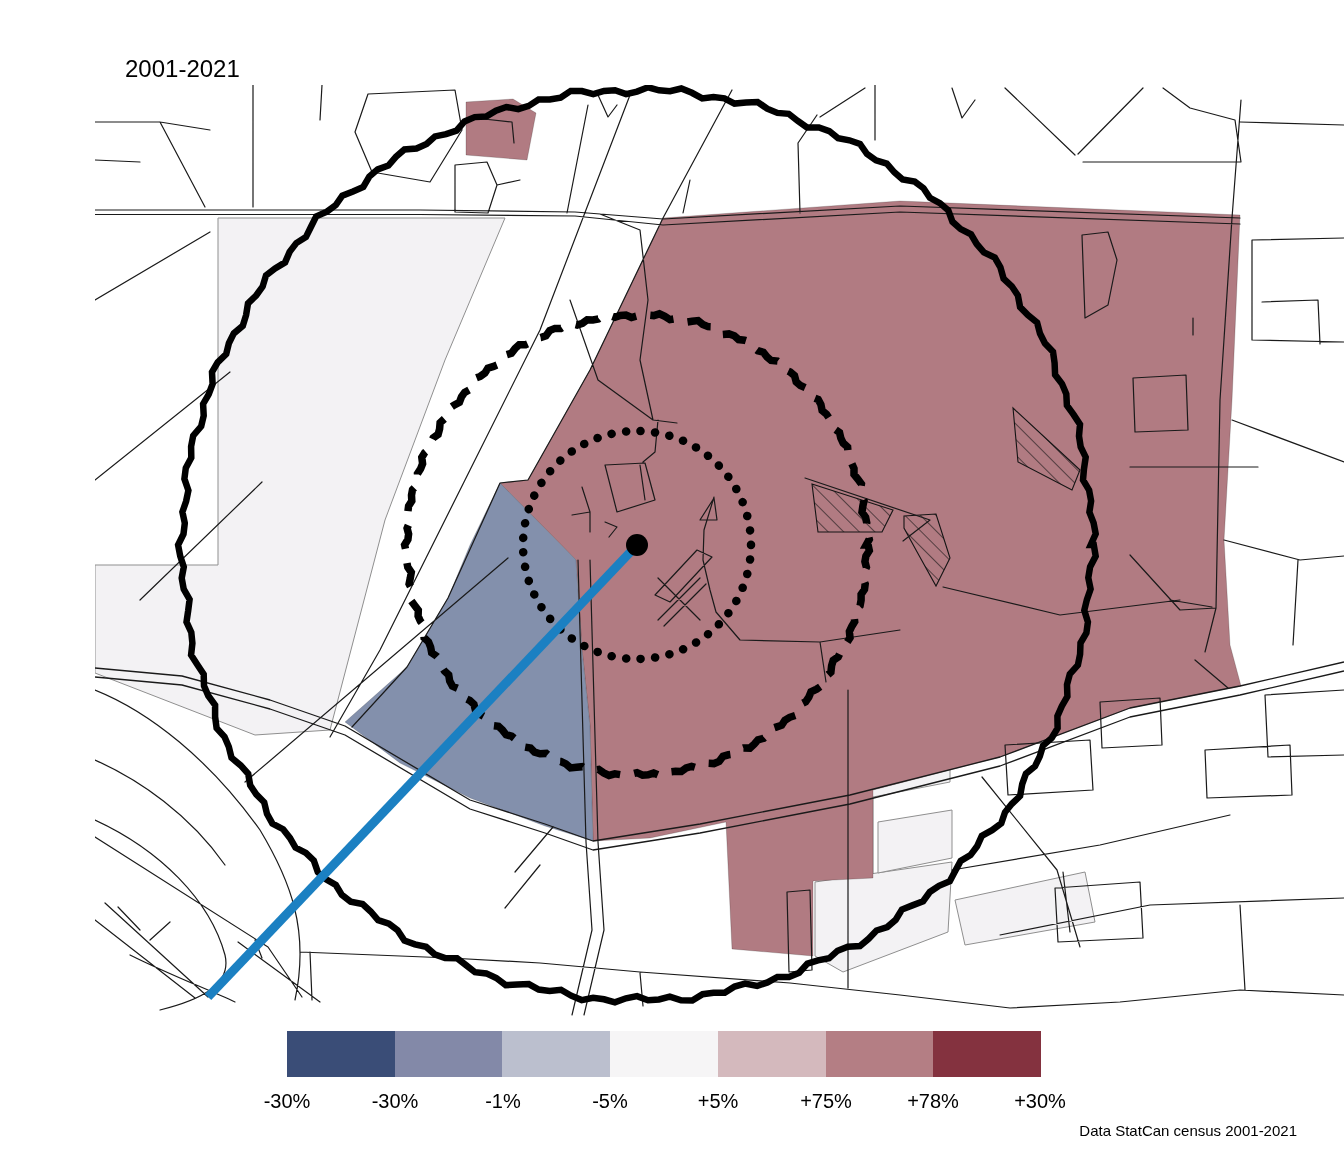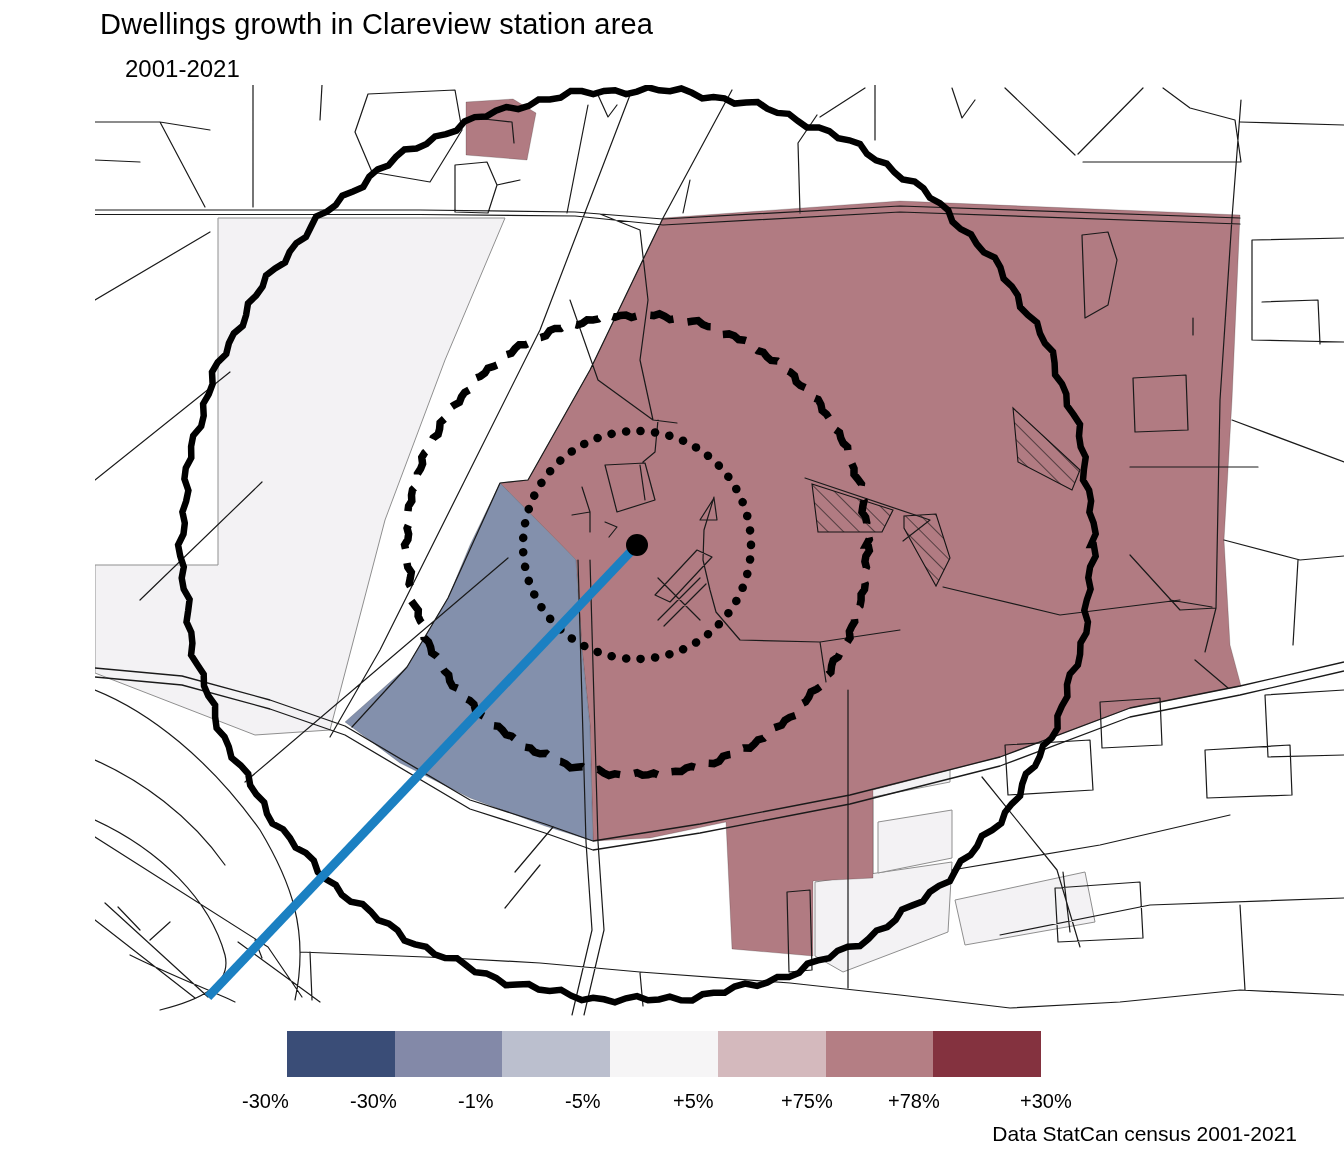--- a/index.html
+++ b/index.html
@@ -3,23 +3,23 @@
 <meta charset="utf-8">
 <style>
   html,body{margin:0;padding:0;background:#fff;}
   #page{position:relative;width:1344px;height:1152px;background:#fff;overflow:hidden;
         font-family:"Liberation Sans",sans-serif;color:#000;}
   #map-svg{position:absolute;left:0;top:0;}
   .page-title{position:absolute;left:100px;top:8px;font-size:29px;font-weight:500;letter-spacing:.2px;}
   .page-subtitle{position:absolute;left:100px;top:55px;font-size:24px;font-weight:400;margin-left:25px;}
   #legend{position:absolute;left:287px;top:1031px;width:754px;height:46px;display:flex;}
   .legend-swatch{flex:1 1 0;height:46px;}
-  .legend-label{position:absolute;top:1090px;width:90px;margin-left:-45px;text-align:left;
+  .legend-label{position:absolute;top:1090px;width:90px;margin-left:-45px;text-align:center;
                 font-size:20px;}
-  .attribution{position:absolute;top:1122px;right:47px;font-size:21px;}
+  .attribution{position:absolute;top:1122px;right:47px;font-size:15px;}
 </style>
 </head>
 <body>
 
 <div id="page">
 
   <svg id="map-svg" width="1344" height="1152" viewBox="0 0 1344 1152">
     <defs>
       <clipPath id="mapclip">
           <rect x="95" y="85" width="1249" height="935"></rect>
@@ -154,36 +154,35 @@
 
       <circle cx="637" cy="545" r="114" fill="none" stroke-width="8.5" stroke-linecap="round" stroke-dasharray="0.1 14.5" stroke="#000000"></circle>
       <path id="dashed-ring" fill="none" stroke-width="7.5" stroke-dasharray="25 15" stroke="#000000" d="M868.1,545.0L869.3,550.6L865.9,556.1L864.9,561.5L866.4,567.2L864.2,572.6L862.8,578.0L865.2,584.0L864.5,589.5L861.1,594.5L861.1,600.2L860.1,605.7L855.4,610.2L854.0,615.5L854.7,621.6L851.7,626.4L849.4,631.5L850.0,637.8L846.9,642.6L842.0,646.4L840.6,651.9L838.2,656.9L833.2,660.4L831.6,665.8L830.9,672.1L826.6,675.8L823.0,680.1L821.4,685.9L816.6,689.2L811.0,691.8L808.8,697.2L805.6,701.8L800.4,704.5L797.9,709.8L795.4,715.4L789.7,717.3L784.9,720.3L781.7,725.2L776.1,727.1L770.6,728.9L767.8,734.5L763.6,738.3L758.0,739.8L754.2,744.2L749.9,748.1L743.5,747.9L738.3,749.8L734.1,754.0L728.4,754.8L723.0,756.3L719.1,761.5L713.9,763.6L707.9,763.3L703.0,766.2L697.7,768.1L691.6,766.3L686.2,767.9L681.3,771.5L675.6,771.3L670.1,771.9L665.0,775.7L659.3,775.4L653.6,773.1L648.1,774.8L642.6,775.2L637.0,772.6L631.5,774.0L625.8,776.6L620.3,774.7L614.8,773.8L609.0,775.4L603.7,772.9L598.7,769.4L592.9,770.3L587.3,769.8L582.4,766.7L576.5,767.3L570.5,767.9L565.9,763.9L560.8,761.5L555.0,761.2L550.6,757.2L546.2,753.4L540.0,753.8L534.6,752.1L530.5,748.0L524.7,747.0L519.2,745.3L516.1,739.7L511.7,736.2L506.1,734.7L502.5,730.1L498.5,726.3L492.0,725.5L487.6,722.1L484.8,716.8L479.7,714.1L475.5,710.5L473.9,704.2L469.8,700.5L464.3,698.0L461.6,693.0L458.2,688.6L452.4,686.1L449.7,681.1L448.7,674.9L444.5,671.1L441.4,666.5L440.8,660.4L436.8,656.3L431.7,652.7L430.6,647.0L428.5,641.9L424.1,637.7L423.7,631.8L424.1,625.7L420.4,621.2L418.1,616.1L418.3,610.3L414.7,605.5L411.2,600.7L412.2,594.7L411.8,589.1L409.1,583.9L410.3,578.1L411.3,572.4L407.8,567.2L406.7,561.7L408.0,556.1L405.9,550.6L404.6,545.0L407.9,539.5L408.6,534.0L407.1,528.3L409.3,522.9L410.5,517.5L407.9,511.6L408.6,506.0L411.8,500.9L411.5,495.2L412.5,489.7L417.0,485.1L418.2,479.7L417.5,473.7L420.6,468.9L422.6,463.7L421.8,457.4L424.8,452.6L429.5,448.6L430.7,443.0L433.1,438.0L438.1,434.4L439.6,428.9L440.1,422.7L444.4,418.8L447.7,414.4L449.1,408.5L454.0,405.2L459.4,402.4L461.5,396.9L464.7,392.4L469.9,389.6L472.2,384.1L474.5,378.6L480.2,376.4L484.8,373.2L487.9,368.2L493.6,366.4L498.9,364.3L501.7,358.7L505.8,355.0L511.4,353.3L515.0,348.6L519.2,344.7L525.6,344.7L530.7,342.5L534.8,338.4L540.6,337.6L545.9,335.9L549.7,330.6L554.9,328.4L560.8,328.5L565.6,325.3L570.9,323.4L577.1,325.0L582.4,323.3L587.2,319.7L592.9,319.9L598.4,319.0L603.4,315.0L609.1,315.2L614.9,317.3L620.3,315.4L625.9,315.0L631.5,317.5L637.0,316.0L642.6,313.3L648.1,315.1L653.7,315.6L659.4,313.8L664.8,316.4L669.9,319.6L675.7,318.6L681.2,319.2L686.2,322.2L692.1,321.3L698.1,320.6L702.8,324.4L708.0,326.6L713.8,326.8L718.2,330.8L722.7,334.4L728.9,333.9L734.3,335.7L738.6,339.6L744.5,340.2L749.9,341.9L753.2,347.5L757.7,350.7L763.3,352.2L766.9,356.8L771.1,360.5L777.5,361.1L782.0,364.4L785.0,369.6L790.2,372.0L794.5,375.6L796.2,381.9L800.4,385.5L805.9,387.9L808.6,392.9L812.3,397.1L818.2,399.5L820.9,404.5L822.1,410.5L826.5,414.2L829.6,418.8L830.3,425.0L834.4,428.9L839.5,432.4L840.8,438.1L843.2,443.1L847.6,447.1L848.1,453.0L848.0,459.1L851.8,463.5L854.0,468.6L854.0,474.5L857.8,479.1L861.4,483.9L860.5,489.9L861.2,495.4L864.0,500.6L862.8,506.4L862.0,512.1L865.6,517.2L866.7,522.7L865.5,528.4L868.0,533.8L869.3,539.4L866.2,545.0Z"></path>
       <path id="solid-ring" fill="none" stroke-width="6.5" stroke="#000000" d="M1093.8,545.0L1095.7,556.1L1090.1,566.9L1088.3,577.8L1090.6,589.0L1086.9,599.6L1084.3,610.3L1087.9,622.0L1086.4,633.0L1080.5,643.0L1080.1,654.2L1077.9,665.1L1069.8,674.2L1067.0,684.7L1067.4,696.5L1061.8,706.1L1057.4,716.2L1057.6,728.2L1051.8,737.8L1043.0,745.7L1039.8,756.4L1035.0,766.3L1025.9,773.7L1022.2,784.2L1020.1,796.0L1011.9,803.8L1005.0,812.3L1001.3,823.3L992.1,830.2L981.8,835.9L977.1,846.3L970.5,855.1L960.7,860.9L955.2,871.0L949.8,881.3L939.0,885.8L929.8,892.0L923.1,901.2L912.4,905.4L901.9,909.6L895.7,919.8L887.3,927.0L876.5,930.5L868.6,938.8L860.0,946.0L847.8,946.7L837.6,950.7L829.1,958.3L818.0,960.4L807.4,963.6L799.2,972.7L789.0,976.9L777.4,977.0L767.5,982.4L757.1,986.0L745.1,983.6L734.6,986.5L724.7,992.8L713.5,992.8L702.6,994.2L692.3,1000.5L681.1,1000.3L669.8,996.7L659.0,999.5L648.0,1000.3L637.0,996.1L626.0,998.3L614.9,1002.4L604.0,999.3L593.1,997.7L581.7,1000.1L571.2,995.7L561.0,989.8L549.7,990.9L538.7,989.6L528.8,984.1L517.3,984.6L505.7,985.1L496.3,978.0L486.3,973.4L475.0,972.2L466.0,965.1L457.0,958.2L445.1,958.0L434.6,954.3L426.1,946.8L414.9,944.3L404.4,940.5L397.6,930.3L388.9,923.6L378.1,920.1L370.7,911.5L362.6,904.1L350.6,901.6L341.8,894.9L335.8,885.0L326.1,879.3L317.8,872.1L313.8,860.5L305.9,852.9L295.5,847.6L289.9,837.9L283.1,829.2L272.4,823.6L267.0,813.9L264.2,802.3L256.3,794.4L250.2,785.3L248.2,773.7L240.7,765.4L231.5,757.8L228.8,746.8L224.5,736.7L216.6,728.1L215.1,716.8L215.1,705.0L208.3,695.8L204.0,685.7L203.7,674.3L197.4,664.7L191.1,654.9L192.4,643.2L191.3,632.3L186.5,621.9L188.2,610.5L189.6,599.3L183.7,589.0L181.7,578.1L183.8,566.9L180.2,556.0L178.1,545.0L183.5,534.0L184.8,523.1L182.4,512.0L186.1,501.3L188.4,490.5L184.4,478.9L185.8,467.9L191.3,457.7L191.1,446.5L193.2,435.6L201.2,426.3L203.7,415.7L203.1,404.0L208.7,394.3L212.6,384.0L212.0,372.0L217.7,362.3L226.2,354.1L228.9,343.2L233.8,333.4L242.8,325.8L246.1,315.1L248.0,303.4L256.1,295.5L262.6,286.6L266.0,275.4L275.1,268.4L285.1,262.4L289.6,251.9L296.3,243.1L305.9,237.1L311.0,226.8L316.2,216.4L326.9,211.6L335.8,205.0L342.3,195.7L353.0,191.4L363.3,186.9L369.3,176.6L377.7,169.4L388.4,165.5L395.9,156.8L404.4,149.5L416.5,148.5L426.6,144.0L435.0,136.4L446.1,134.2L456.5,130.7L464.5,121.4L474.7,117.1L486.2,116.5L495.9,110.7L506.3,107.0L518.3,109.2L528.8,105.9L538.6,99.6L549.8,99.5L560.6,97.6L570.7,90.9L581.9,91.0L593.3,94.1L604.0,90.9L615.0,90.2L626.1,94.1L637.0,91.6L648.1,87.3L659.0,90.3L670.0,91.2L681.3,88.5L691.9,92.8L702.2,98.4L713.5,97.0L724.4,98.3L734.5,103.6L746.0,102.6L757.6,102.0L767.2,108.7L777.4,112.9L788.7,113.8L797.8,121.0L807.0,127.5L818.9,127.5L829.3,131.1L838.1,138.3L849.4,140.3L860.0,144.0L867.0,154.0L876.0,160.3L886.8,163.7L894.3,172.3L902.6,179.4L914.7,181.6L923.5,188.2L929.9,197.8L939.9,203.1L948.3,210.3L952.5,221.8L960.7,229.1L971.0,234.3L976.7,244.0L983.9,252.3L994.8,257.6L1000.4,267.3L1003.6,278.7L1011.8,286.3L1017.9,295.5L1020.1,307.1L1027.9,315.1L1037.1,322.5L1040.0,333.5L1044.9,343.3L1053.0,351.7L1054.6,363.1L1055.1,374.8L1062.0,383.8L1066.3,394.0L1066.9,405.3L1073.6,414.7L1080.0,424.4L1079.0,436.1L1080.7,446.9L1085.7,457.2L1084.0,468.7L1083.0,479.9L1089.1,490.1L1091.1,501.0L1089.4,512.1L1093.6,522.9L1095.7,533.9L1090.7,545.0Z"></path>
 
       <line x1="637" y1="545" x2="208" y2="997" stroke-width="9" stroke="#1b80c2"></line>
       <circle cx="637" cy="545" r="11" fill="#000000"></circle>
     </g>
   </svg>
 
-  <div class="page-title">Dwellings growth in Clareview station area</div>
   <div class="page-subtitle">2001-2021</div>
 
   <div id="legend">
     <div class="legend-swatch" style="background: rgb(58, 77, 119);"></div>
     <div class="legend-swatch" style="background: rgb(131, 137, 168);"></div>
     <div class="legend-swatch" style="background: rgb(187, 191, 206);"></div>
     <div class="legend-swatch" style="background: rgb(246, 245, 246);"></div>
     <div class="legend-swatch" style="background: rgb(212, 185, 189);"></div>
     <div class="legend-swatch" style="background: rgb(180, 126, 132);"></div>
     <div class="legend-swatch" style="background: rgb(132, 50, 63);"></div>
   </div>
 
   <span class="legend-label" style="left:287px">-30%</span>
   <span class="legend-label" style="left:395px">-30%</span>
   <span class="legend-label" style="left:503px">-1%</span>
   <span class="legend-label" style="left:610px">-5%</span>
   <span class="legend-label" style="left:718px">+5%</span>
   <span class="legend-label" style="left:826px">+75%</span>
   <span class="legend-label" style="left:933px">+78%</span>
-  <span class="legend-label" style="left:1065px">+30%</span>
+  <span class="legend-label" style="left:1040px">+30%</span>
 
   <div class="attribution">Data StatCan census 2001-2021</div>
 </div>
 
 </body></html>

